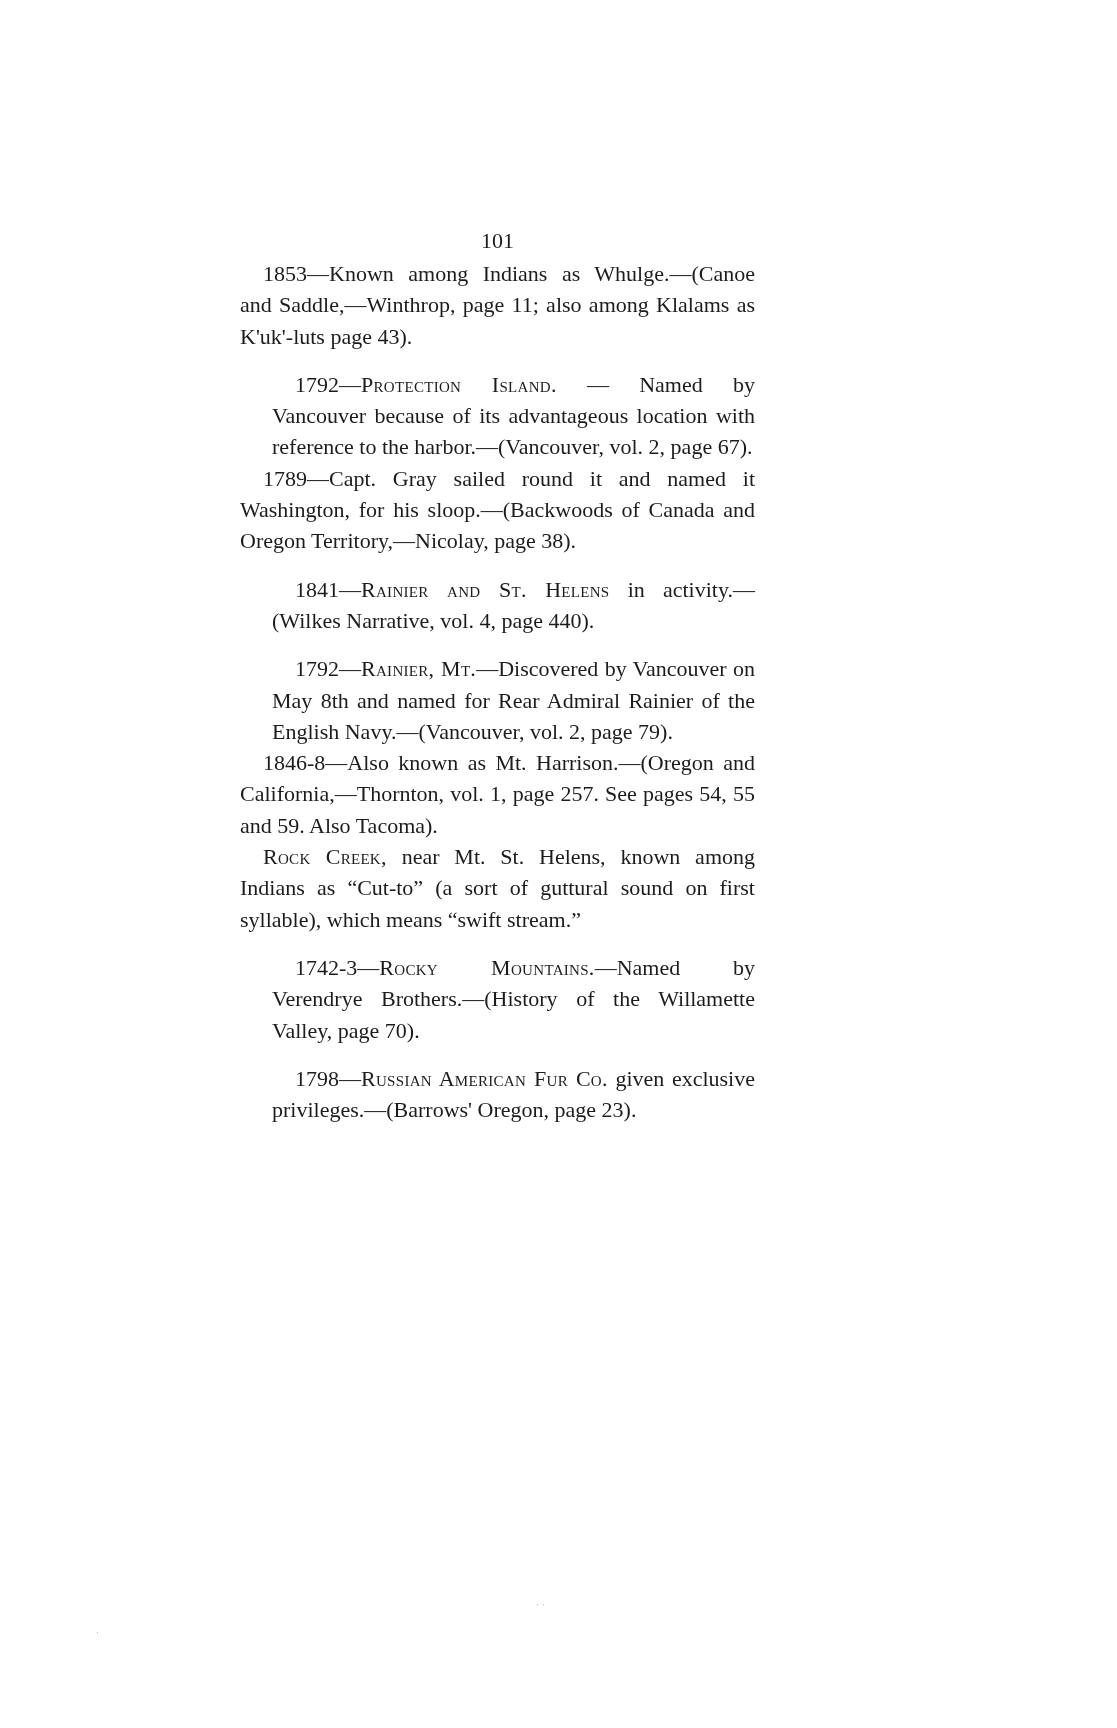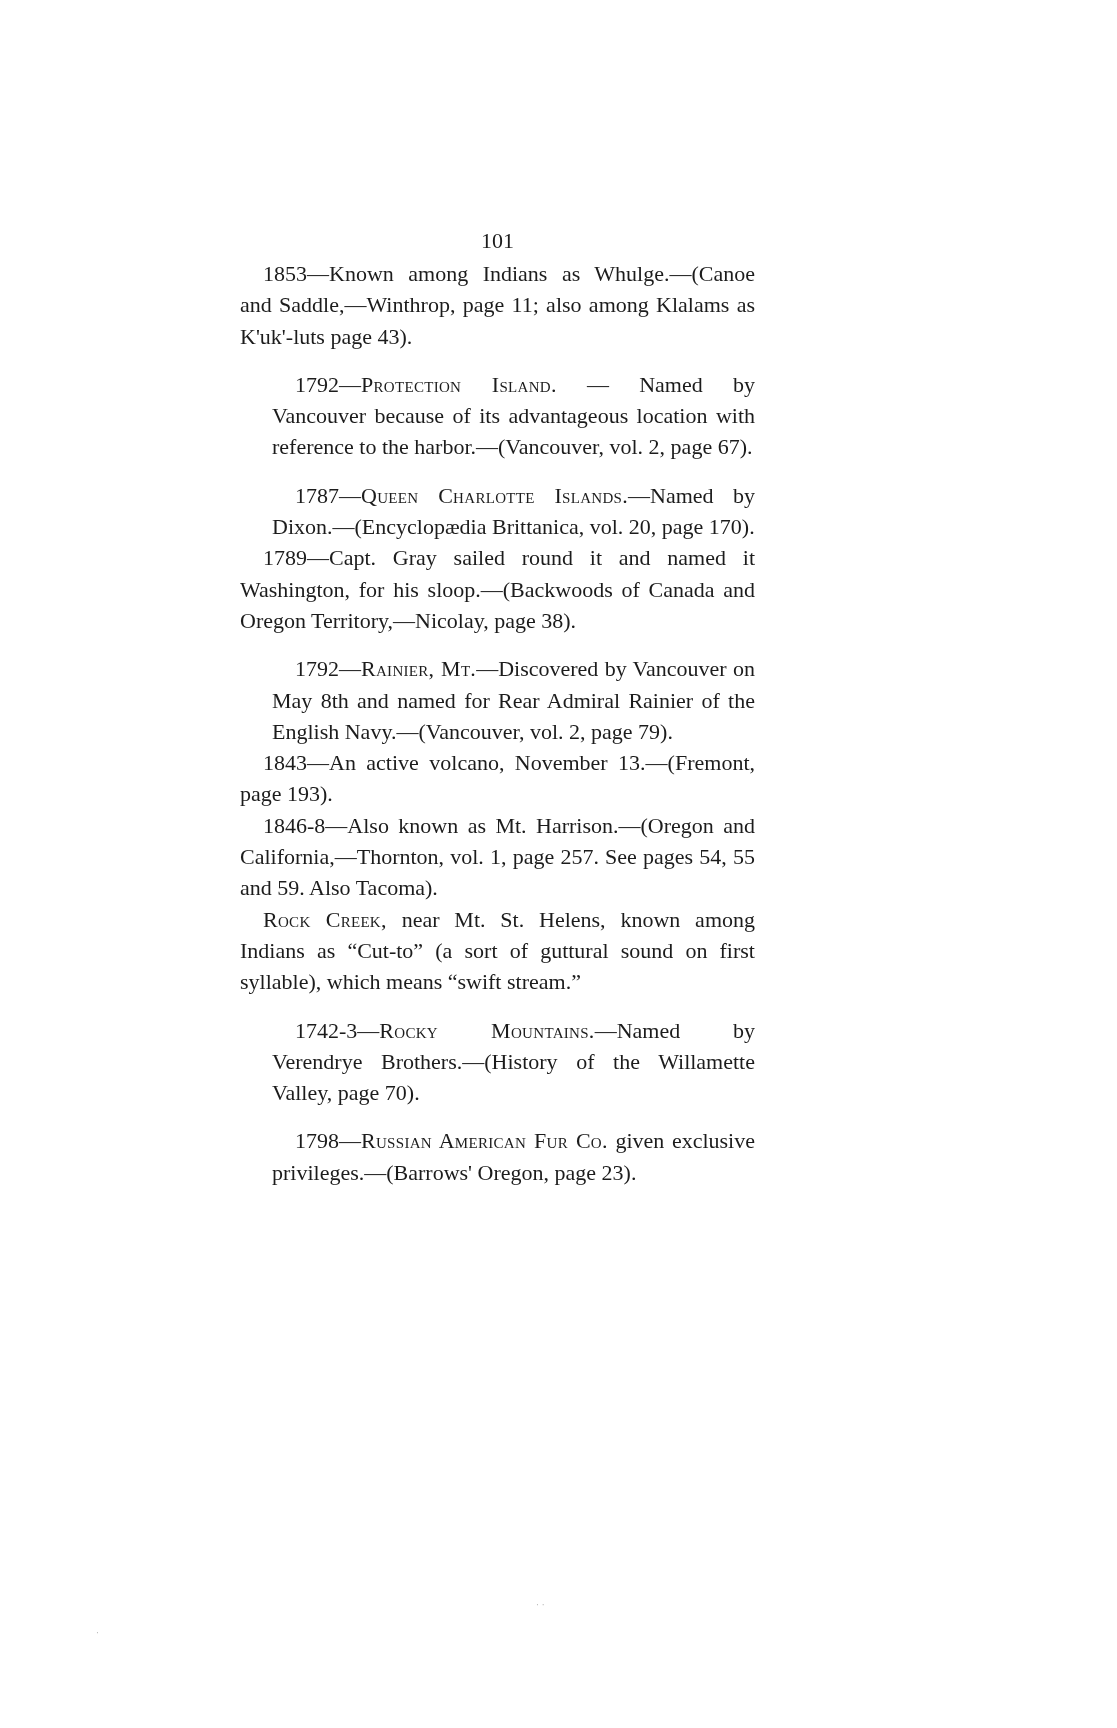--- a/index.html
+++ b/index.html
@@ -17,24 +17,23 @@
   .speck { position: absolute; color: #b9b9b9; font-size: 9px; font-family: "DejaVu Sans", sans-serif; }
 </style>
 </head>
 <body>
 
 <div class="page">
   <div class="page-number">101</div>
   <div id="entries">
       <p class="entry"><span>1853—</span><span>Known among Indians as Whulge.—(Canoe and Saddle,—Winthrop, page 11; also among Klalams as K'uk'-luts page 43).</span></p>
       <p class="entry gap"><span>1792—</span><span class="sc">Protection Island.</span><span> — Named by Vancouver because of its advantageous location with reference to the harbor.—(Vancouver, vol. 2, page 67).</span></p>
-      <p class="entry gap"><span>1787—</span><span class="sc">Queen Charlotte Islands.</span><span>—Named by Dixon.—(Encyclopædia Brittanica, vol. 20, page 170).</span></p>
       <p class="entry"><span>1789—</span><span>Capt. Gray sailed round it and named it Washington, for his sloop.—(Backwoods of Canada and Oregon Territory,—Nicolay, page 38).</span></p>
+      <p class="entry gap"><span>1841—</span><span class="sc">Rainier and St. Helens</span><span> in activity.—(Wilkes Narrative, vol. 4, page 440).</span></p>
       <p class="entry gap"><span>1792—</span><span class="sc">Rainier, Mt.</span><span>—Discovered by Vancouver on May 8th and named for Rear Admiral Rainier of the English Navy.—(Vancouver, vol. 2, page 79).</span></p>
-      <p class="entry"><span>1843—</span><span>An active volcano, November 13.—(Fremont, page 193).</span></p>
       <p class="entry"><span>1846-8—</span><span>Also known as Mt. Harrison.—(Oregon and California,—Thornton, vol. 1, page 257.  See pages 54, 55 and 59.  Also Tacoma).</span></p>
       <p class="entry"><span class="sc">Rock Creek,</span><span> near Mt. St. Helens, known among Indians as “Cut-to” (a sort of guttural sound on first syllable), which means “swift stream.”</span></p>
       <p class="entry gap"><span>1742-3—</span><span class="sc">Rocky Mountains.</span><span>—Named by Verendrye Brothers.—(History of the Willamette Valley, page 70).</span></p>
       <p class="entry gap"><span>1798—</span><span class="sc">Russian American Fur Co.</span><span> given exclusive privileges.—(Barrows' Oregon, page 23).</span></p>
     </div>
 </div>
 
 <span class="speck" style="left:96px; top:1628px;">·</span>
 <span class="speck" style="left:536px; top:1600px;">·  ·</span>
 

